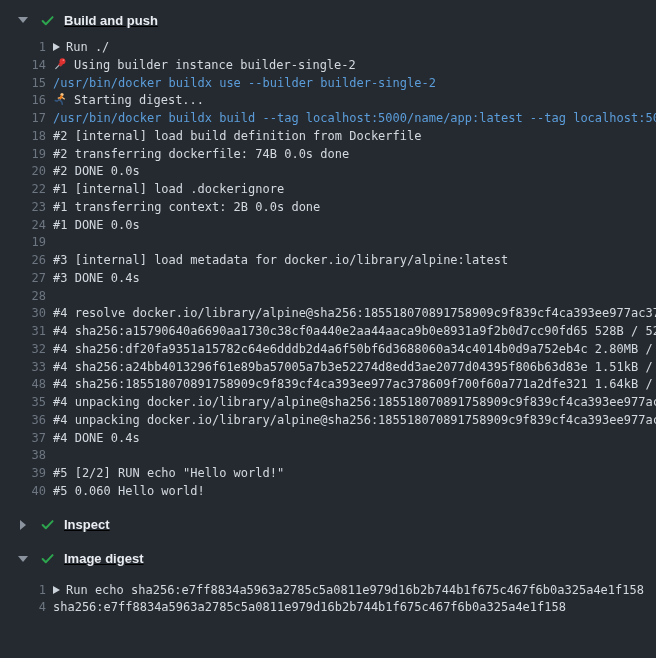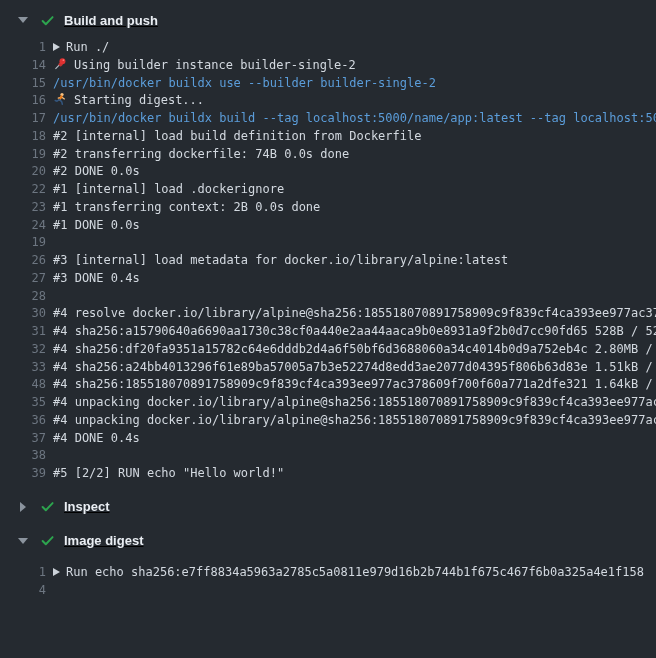--- a/index.html
+++ b/index.html
@@ -97,20 +97,21 @@
         <div class="row"><span class="num">30</span><span class="content plain"><span>#4 resolve docker.io/library/alpine@sha256:185518070891758909c9f839cf4ca393ee977ac378609f700f60a771a2dfe321</span></span></div>
         <div class="row"><span class="num">31</span><span class="content plain"><span>#4 sha256:a15790640a6690aa1730c38cf0a440e2aa44aaca9b0e8931a9f2b0d7cc90fd65 528B / 528B done</span></span></div>
         <div class="row"><span class="num">32</span><span class="content plain"><span>#4 sha256:df20fa9351a15782c64e6dddb2d4a6f50bf6d3688060a34c4014b0d9a752eb4c 2.80MB / 2.80MB done</span></span></div>
         <div class="row"><span class="num">33</span><span class="content plain"><span>#4 sha256:a24bb4013296f61e89ba57005a7b3e52274d8edd3ae2077d04395f806b63d83e 1.51kB / 1.51kB done</span></span></div>
         <div class="row"><span class="num">48</span><span class="content plain"><span>#4 sha256:185518070891758909c9f839cf4ca393ee977ac378609f700f60a771a2dfe321 1.64kB / 1.64kB done</span></span></div>
         <div class="row"><span class="num">35</span><span class="content plain"><span>#4 unpacking docker.io/library/alpine@sha256:185518070891758909c9f839cf4ca393ee977ac378609f700f60a771a2dfe321</span></span></div>
         <div class="row"><span class="num">36</span><span class="content plain"><span>#4 unpacking docker.io/library/alpine@sha256:185518070891758909c9f839cf4ca393ee977ac378609f700f60a771a2dfe321</span></span></div>
         <div class="row"><span class="num">37</span><span class="content plain"><span>#4 DONE 0.4s</span></span></div>
         <div class="row"><span class="num">38</span><span class="content blank"><span></span></span></div>
         <div class="row"><span class="num">39</span><span class="content plain"><span>#5 [2/2] RUN echo "Hello world!"</span></span></div>
+        <div class="row"><span class="num">40</span><span class="content plain"><span>#5 0.060 Hello world!</span></span></div>
       </div>
   </div>
 
   <div class="section">
     <div class="sec-header">
       <span class="tri right"></span>
       <span class="check">
         <svg width="15" height="15" viewBox="0 0 16 16">
             <path d="M2.8 8.6 L6.2 12 L13.4 4.4" fill="none" stroke="currentColor" stroke-width="2.1" stroke-linecap="round" stroke-linejoin="round"></path>
           </svg>
@@ -124,17 +125,17 @@
       <span class="tri down"></span>
       <span class="check">
         <svg width="15" height="15" viewBox="0 0 16 16">
             <path d="M2.8 8.6 L6.2 12 L13.4 4.4" fill="none" stroke="currentColor" stroke-width="2.1" stroke-linecap="round" stroke-linejoin="round"></path>
           </svg>
       </span>
       <span class="sec-title">Image digest</span>
     </div>
     <div class="rows digest">
         <div class="row"><span class="num">1</span><span class="content run"><span class="run-arrow"></span><span>Run echo sha256:e7ff8834a5963a2785c5a0811e979d16b2b744b1f675c467f6b0a325a4e1f158</span></span></div>
-        <div class="row"><span class="num">4</span></div>
+        <div class="row"><span class="num">4</span><span class="content plain"><span>sha256:e7ff8834a5963a2785c5a0811e979d16b2b744b1f675c467f6b0a325a4e1f158</span></span></div>
       </div>
   </div>
 
 </div>
 
 </body></html>

